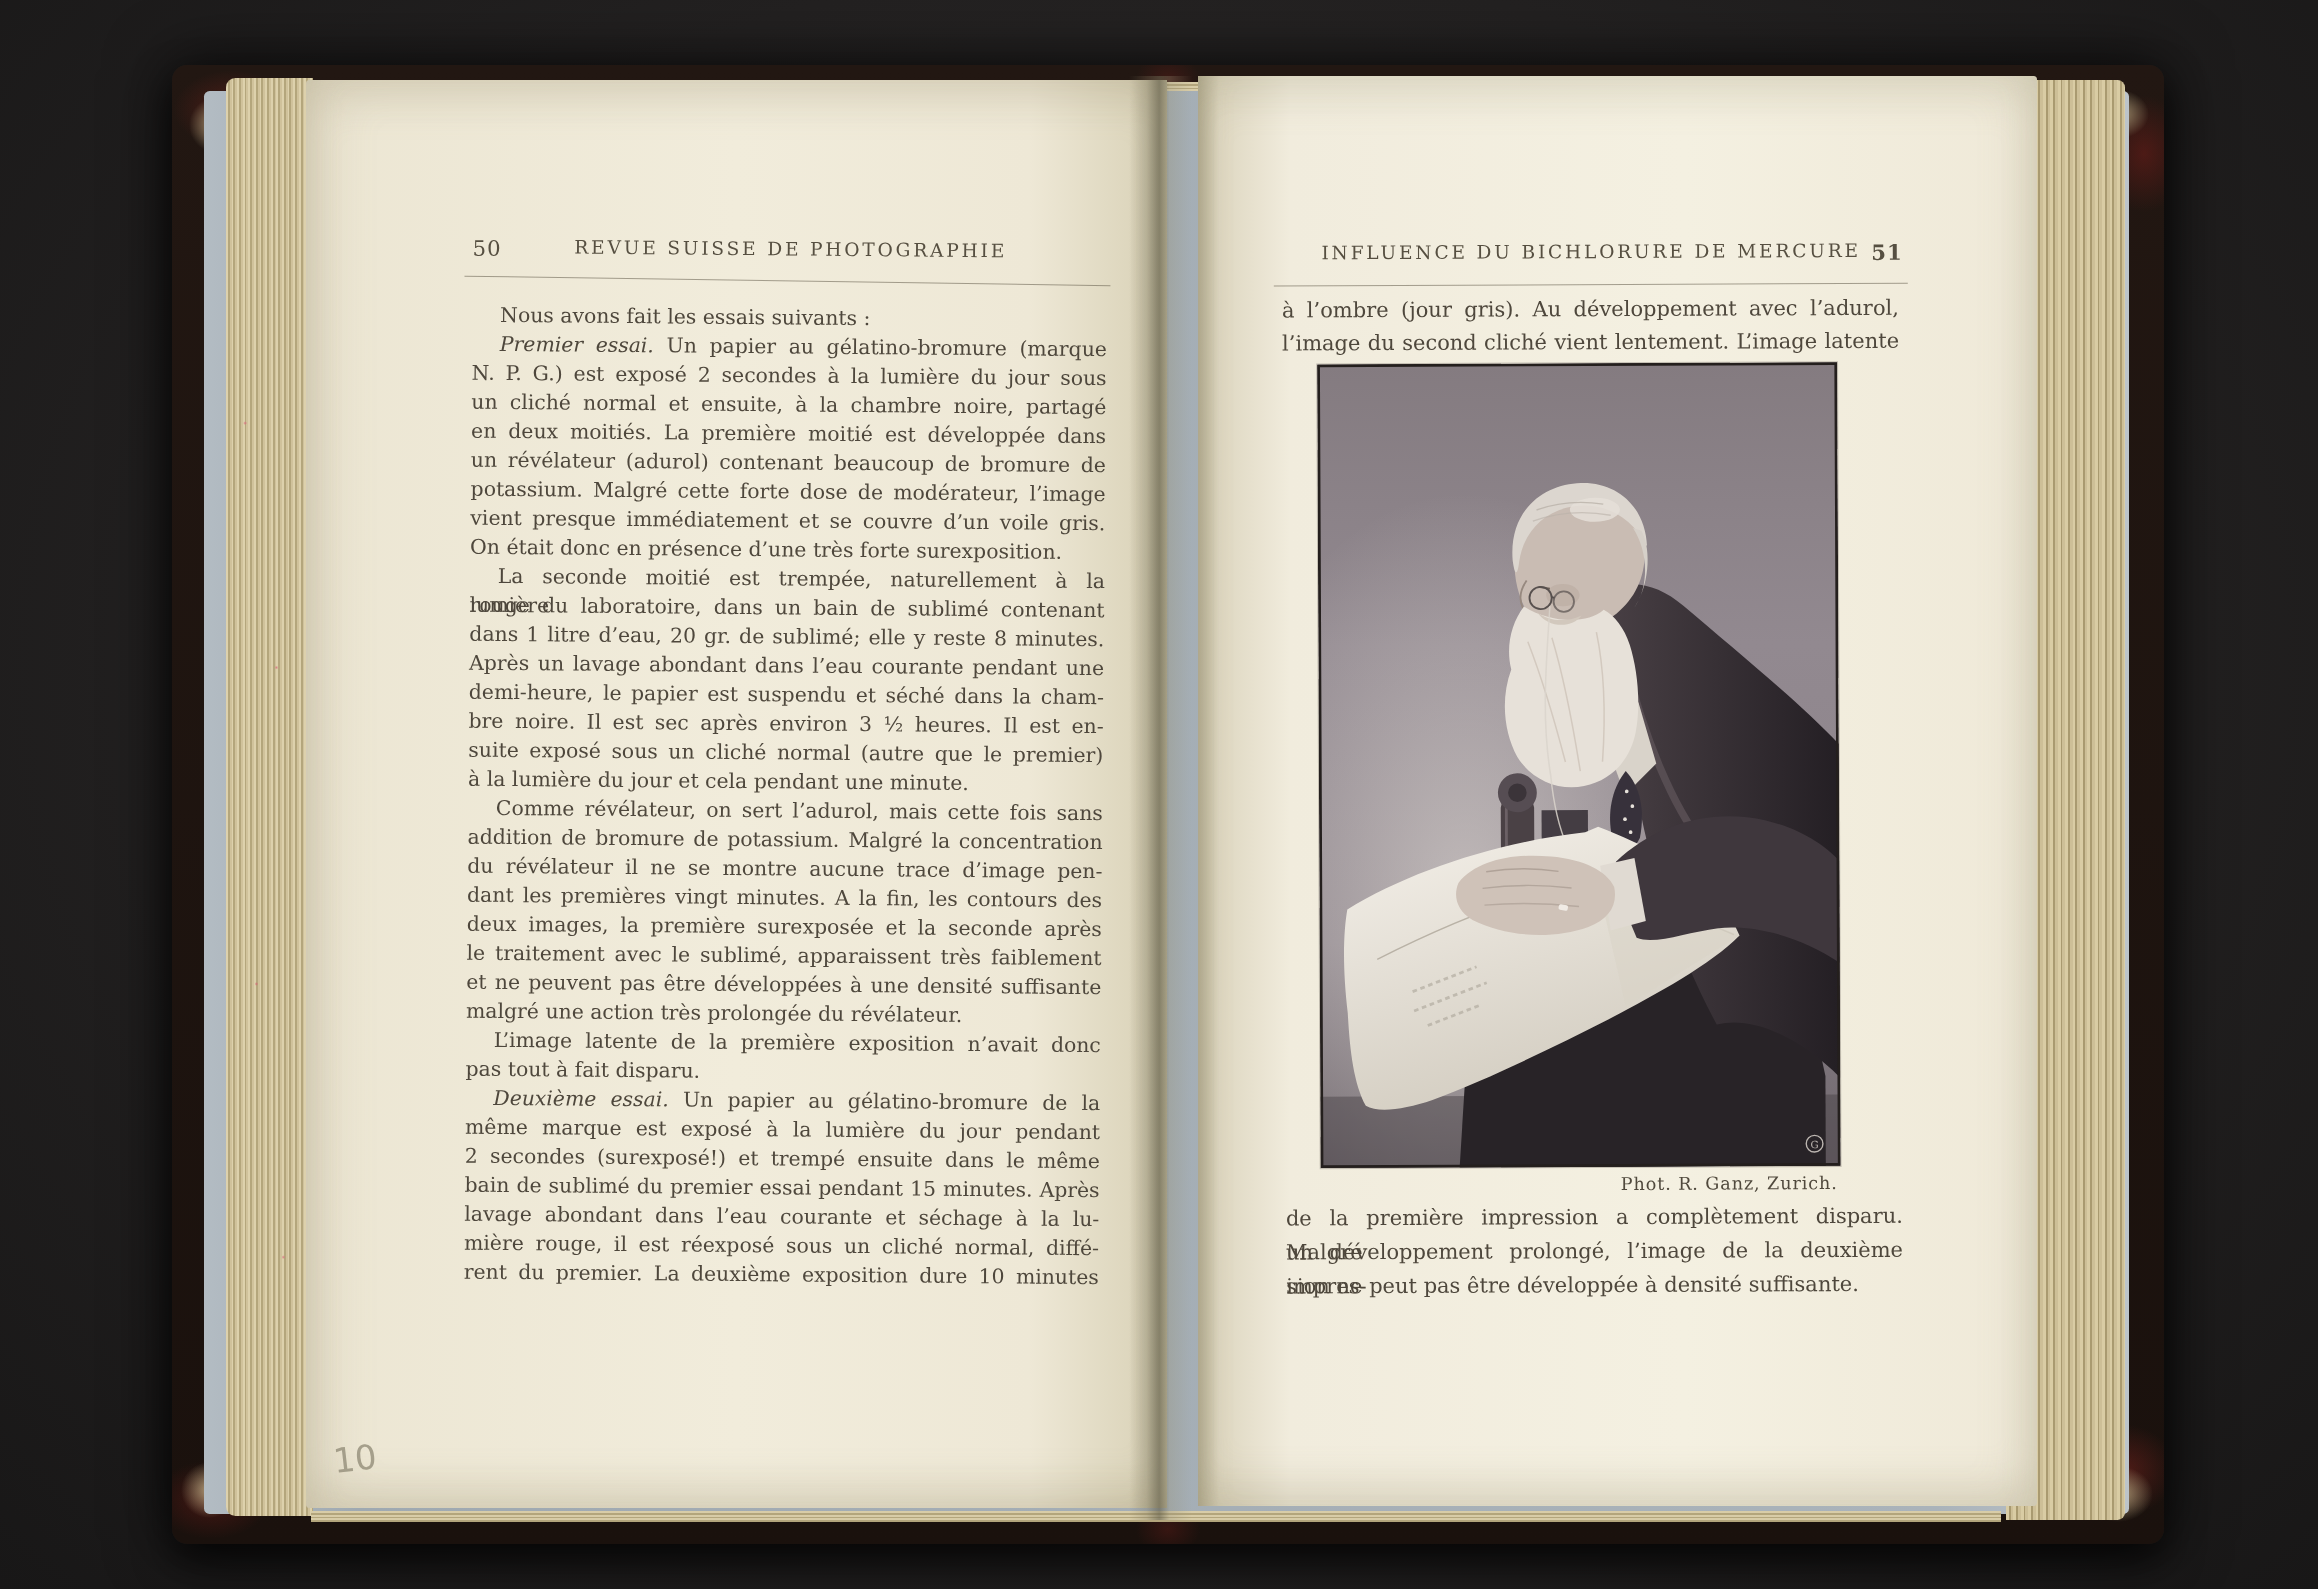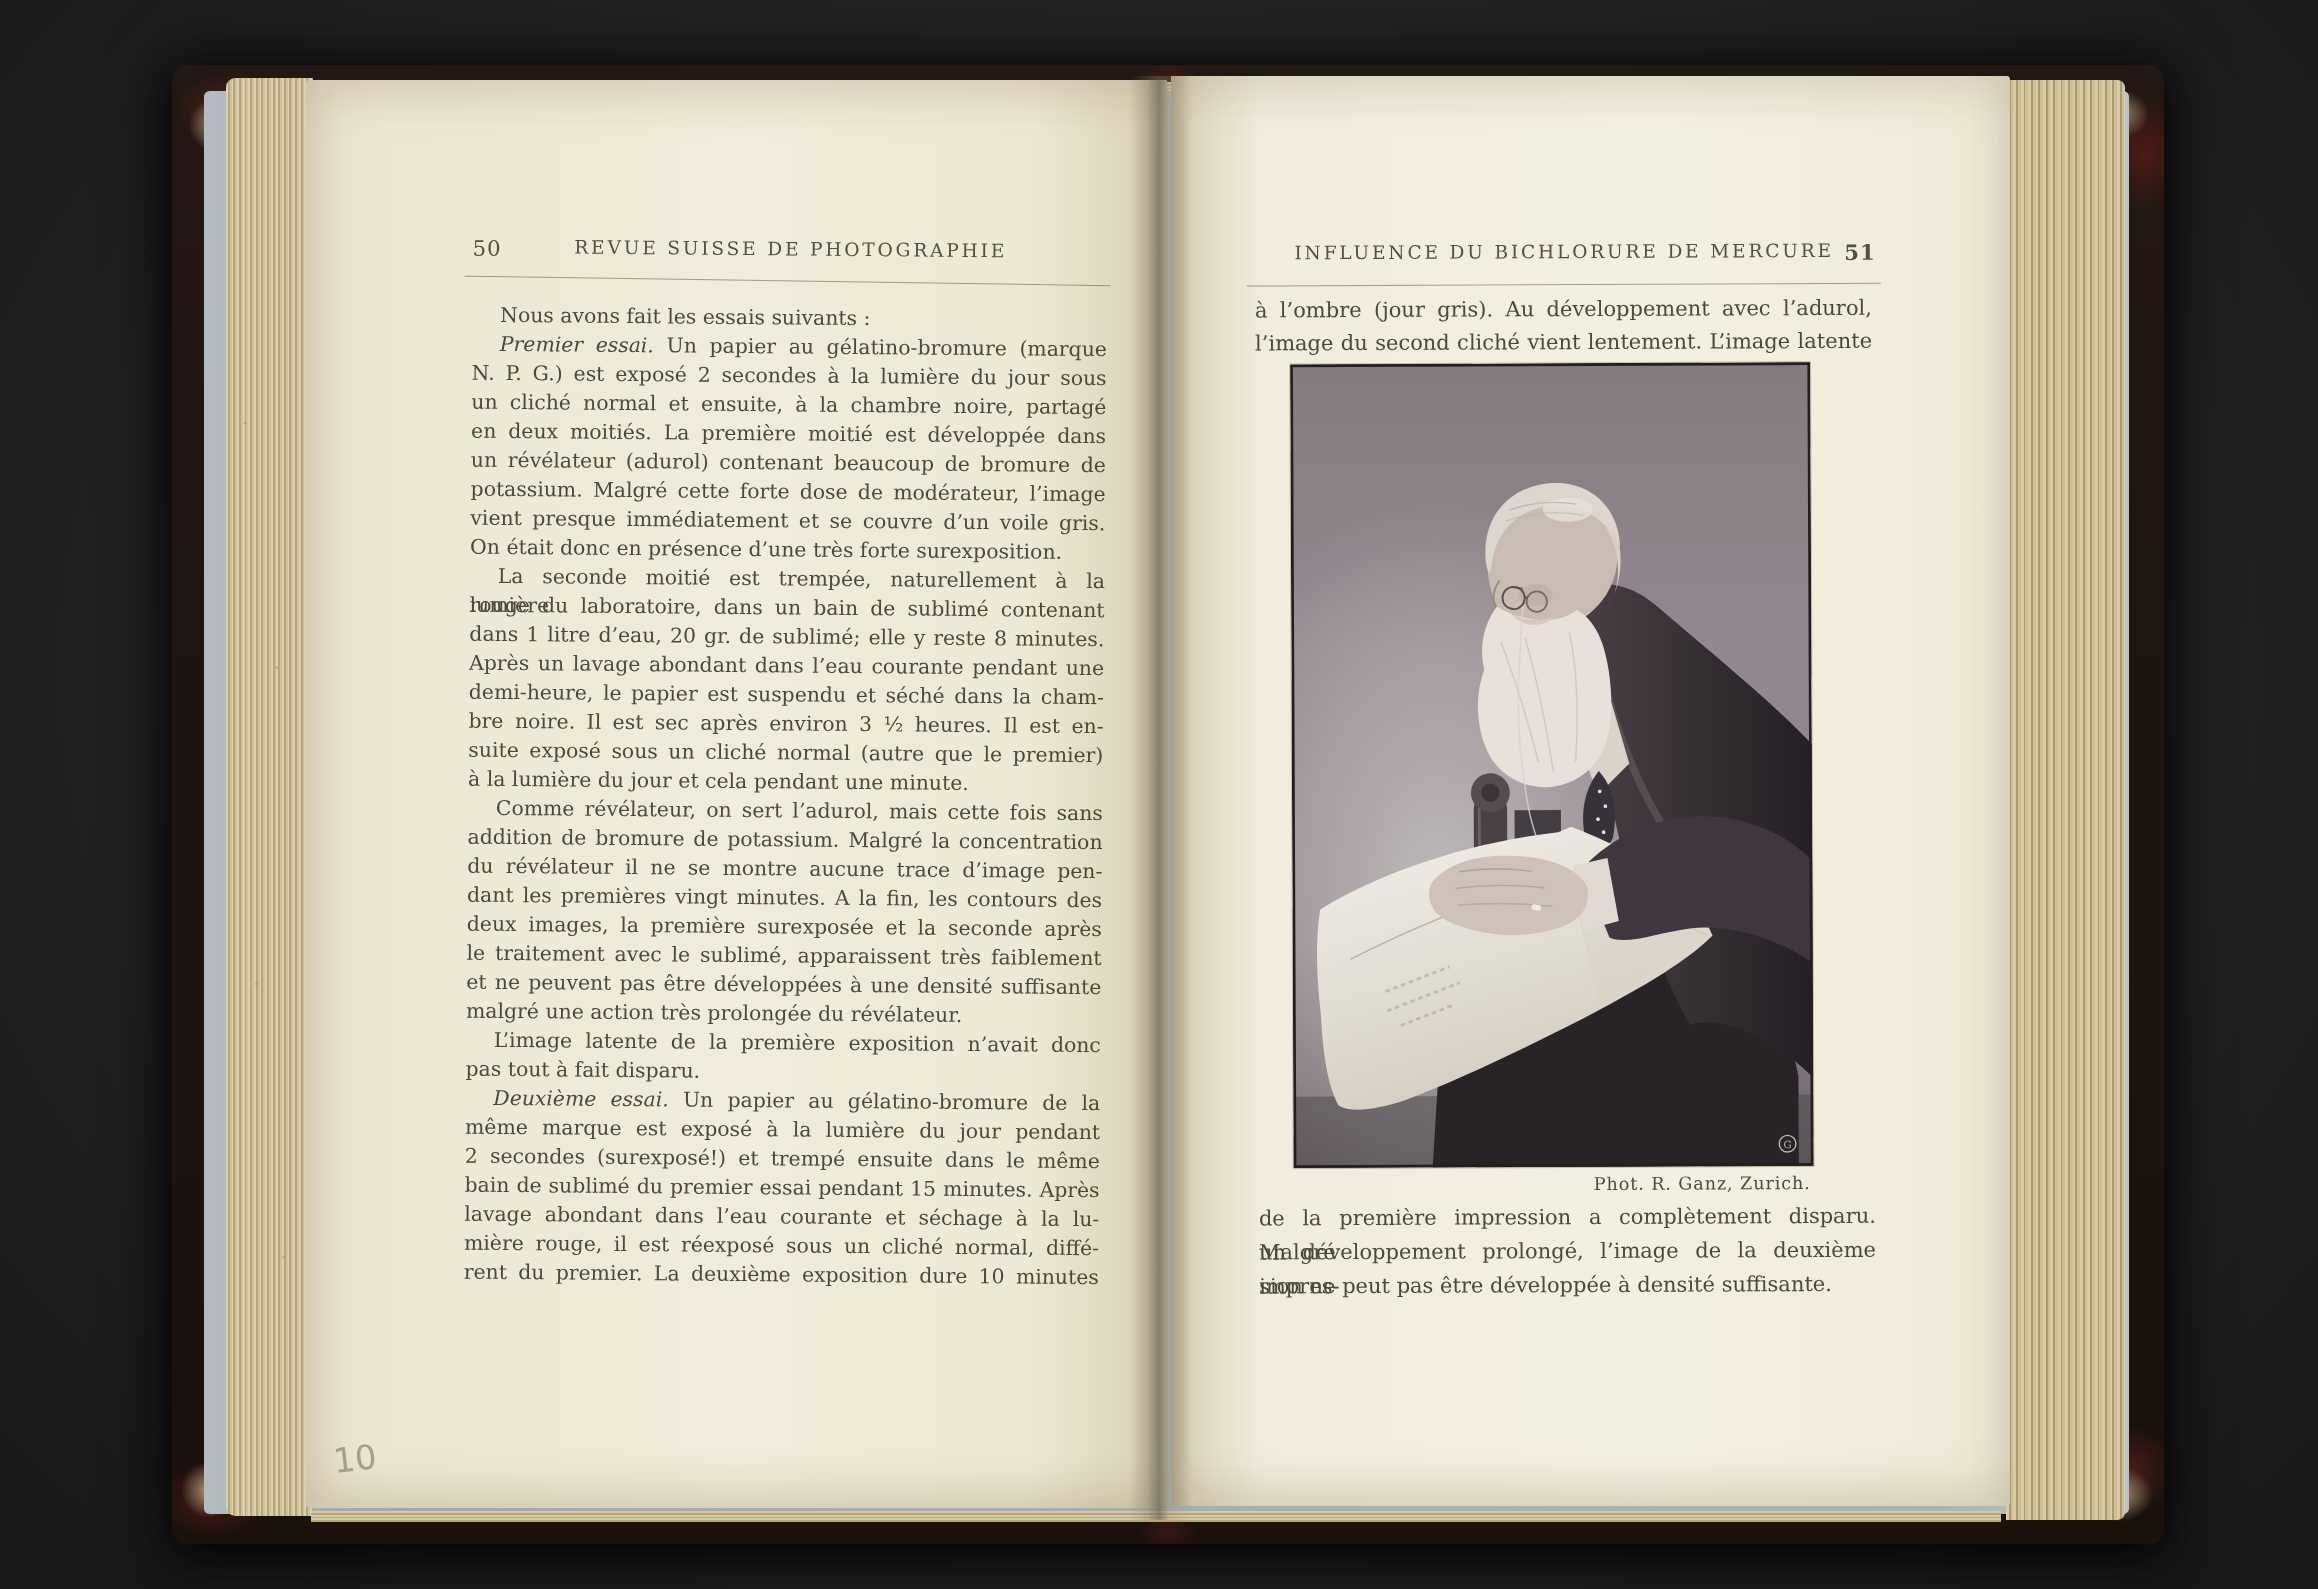--- a/index.html
+++ b/index.html
@@ -34,21 +34,21 @@
   .stack-right{right:39px;top:15px;width:119px;bottom:24px;border-radius:0 7.4px 7.4px 0;
          background-image:
            repeating-linear-gradient(90deg,#d9cca4 0 2.8px,#a99a70 2.8px 4.6px,#cdbf97 4.6px 7.4px);}
   .sliver{position:absolute;left:139px;right:163px;height:9.3px;
          background:repeating-linear-gradient(180deg,#d8cca7 0 1.9px,#b3a57c 1.9px 3.7px);}
   .sliver-top{top:16.7px;} .sliver-bottom{bottom:22px;height:11px;}
   .page{position:absolute;}
   .page-left{left:134px;top:15px;width:861px;height:1428px;border-radius:3.7px 0 0 3.7px;
          background:linear-gradient(90deg,#ece6d3 0%,#f1ecdb 50%,#eee8d6 84%,#ddd6bd 96%,#c6bfa3 100%);
          box-shadow:inset 0 24px 37px rgba(150,140,105,.18), inset 0 -24px 37px rgba(150,140,105,.20), inset 28px 0 46px rgba(160,150,115,.15);}
-  .page-right{left:999px;top:11px;width:839px;height:1430px;border-radius:0 3.7px 3.7px 0;
+  .page-right{left:1026px;top:11px;width:839px;height:1430px;border-radius:0 3.7px 3.7px 0;
          background:linear-gradient(90deg,#b6af95 0%,#ded7c1 2.5%,#f1ecdd 11%,#f4f0e1 58%,#efe9d8 100%);
          box-shadow:inset 0 24px 37px rgba(150,140,105,.16), inset 0 -24px 37px rgba(150,140,105,.20), inset -22px 0 43px rgba(160,150,115,.12);}
   .gutter{position:absolute;left:957px;top:11px;width:63px;bottom:24px;pointer-events:none;
          background:linear-gradient(90deg, rgba(110,105,80,0) 0%, rgba(118,112,88,.28) 28%,
             rgba(96,92,72,.62) 48%, rgba(150,145,118,.30) 64%, rgba(150,145,118,0) 100%);}
   .pg-inner{position:absolute;inset:0;color:#4e473c;}
   .rot-l{transform:rotate(0.5deg);} .rot-r{transform:rotate(-0.25deg);}
 
   .header-row{position:absolute;height:32px;font-size:19.5px;letter-spacing:2.8px;color:#564f41;}
   .hr-left{left:160px;top:158px;width:640px;}

